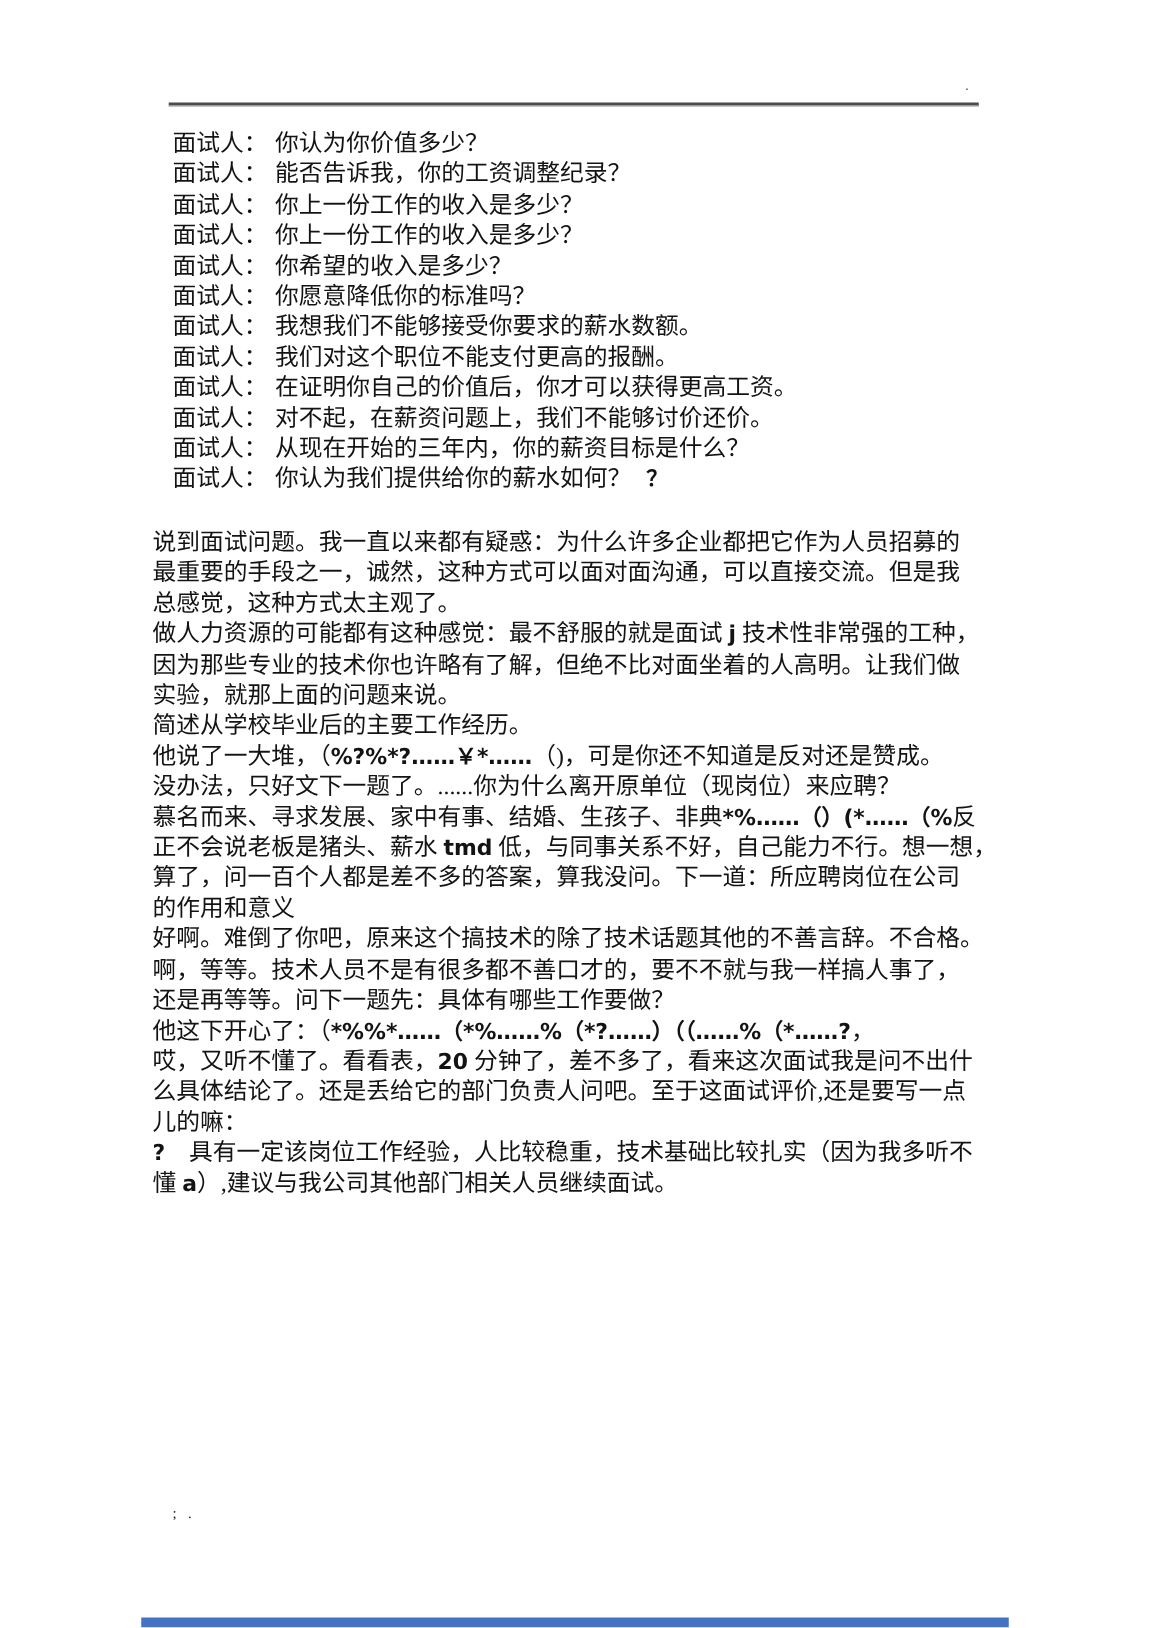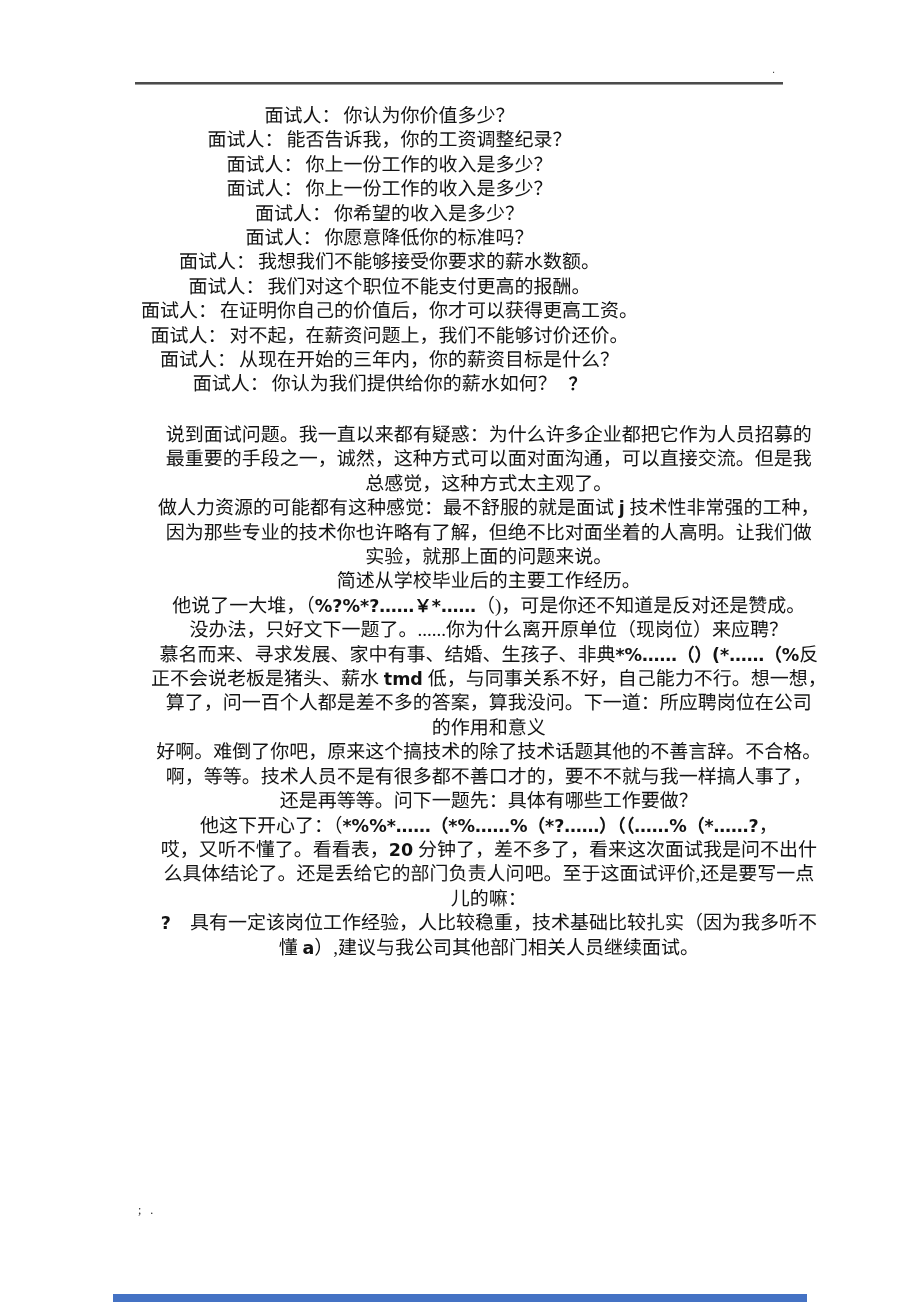--- a/index.html
+++ b/index.html
@@ -22,25 +22,25 @@
     font-size:10px; color:#3d3d3d;
     font-family:"DejaVu Sans",sans-serif;
   }
   .qa-block {
     position:absolute; left:138px; top:104px;
     font-size:19px; line-height:24.4px;
     white-space:pre;
   }
   .speaker { display:inline-block; width:82px; }
   .body-block {
-    position:absolute; left:151px; top:423px;
+    position:absolute; left:122px; top:423px;
     font-size:19px; line-height:24.4px;
     white-space:pre;
   }
-  .line { white-space:pre;text-align:center; }
+  .line { white-space:pre; }
   .b {
     font-family:"DejaVu Sans",sans-serif;
     font-weight:bold;
     font-size:17.5px;
   }
   .gap { margin-left:12px; }
   .footer-mark {
     position:absolute; left:138px; top:1203px;
     font-size:12px; color:#222; letter-spacing:3px;
   }

